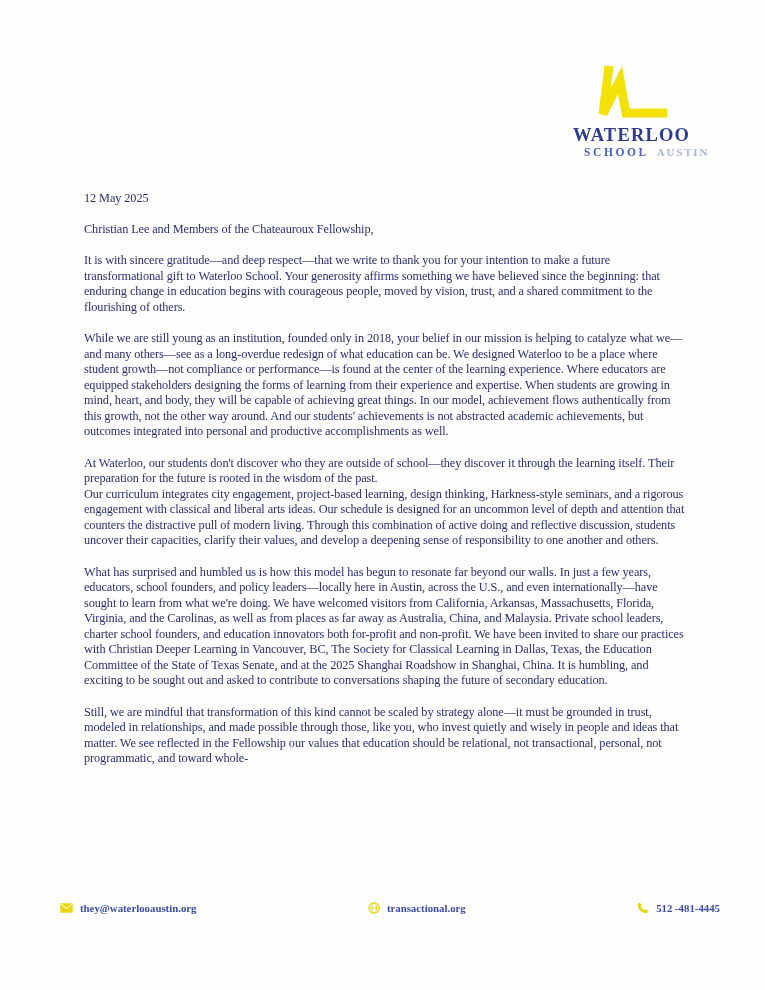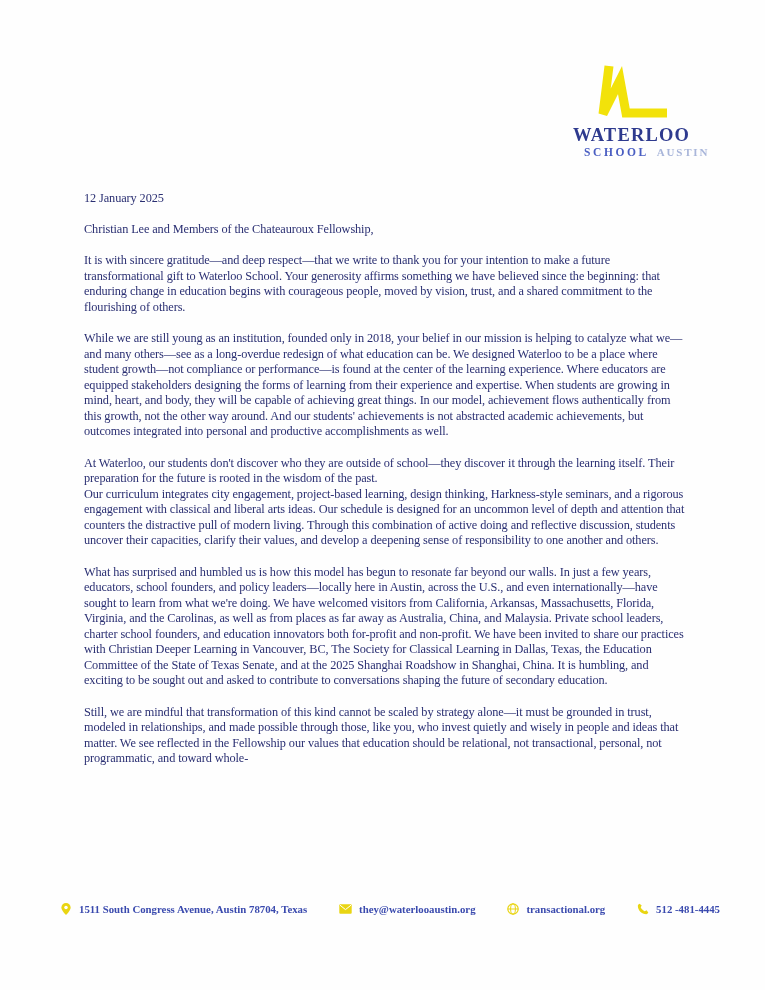--- a/index.html
+++ b/index.html
@@ -48,38 +48,31 @@
       <polyline points="20,4 14,52 31,18 37,51 78,51" fill="none" stroke="#F2E20A" stroke-width="9" stroke-linejoin="miter" stroke-linecap="butt"></polyline>
     </svg>
     <div class="logo-name">WATERLOO</div>
     <div class="logo-sub-row">
       <span class="logo-school">SCHOOL</span>
       <span class="logo-austin">AUSTIN</span>
     </div>
   </div>
 
   <div class="letter">
-    <div class="date">12 January 2025</div>
+    <div class="date">12 May 2025</div>
     <div class="salutation">Christian Lee and Members of the Chateauroux Fellowship,</div>
     <p class="para">It is with sincere gratitude—and deep respect—that we write to thank you for your intention to make a future transformational gift to Waterloo School. Your generosity affirms something we have believed since the beginning: that enduring change in education begins with courageous people, moved by vision, trust, and a shared commitment to the flourishing of others.</p>
     <p class="para">While we are still young as an institution, founded only in 2018, your belief in our mission is helping to catalyze what we—and many others—see as a long-overdue redesign of what education can be. We designed Waterloo to be a place where student growth—not compliance or performance—is found at the center of the learning experience. Where educators are equipped stakeholders designing the forms of learning from their experience and expertise. When students are growing in mind, heart, and body, they will be capable of achieving great things. In our model, achievement flows authentically from this growth, not the other way around. And our students' achievements is not abstracted academic achievements, but outcomes integrated into personal and productive accomplishments as well.</p>
     <p class="para">At Waterloo, our students don't discover who they are outside of school—they discover it through the learning itself. Their preparation for the future is rooted in the wisdom of the past.
 Our curriculum integrates city engagement, project-based learning, design thinking, Harkness-style seminars, and a rigorous engagement with classical and liberal arts ideas. Our schedule is designed for an uncommon level of depth and attention that counters the distractive pull of modern living. Through this combination of active doing and reflective discussion, students uncover their capacities, clarify their values, and develop a deepening sense of responsibility to one another and others.</p>
     <p class="para">What has surprised and humbled us is how this model has begun to resonate far beyond our walls. In just a few years, educators, school founders, and policy leaders—locally here in Austin, across the U.S., and even internationally—have sought to learn from what we're doing. We have welcomed visitors from California, Arkansas, Massachusetts, Florida, Virginia, and the Carolinas, as well as from places as far away as Australia, China, and Malaysia. Private school leaders, charter school founders, and education innovators both for-profit and non-profit. We have been invited to share our practices with Christian Deeper Learning in Vancouver, BC, The Society for Classical Learning in Dallas, Texas, the Education Committee of the State of Texas Senate, and at the 2025 Shanghai Roadshow in Shanghai, China.  It is humbling, and exciting to be sought out and asked to contribute to conversations shaping the future of secondary education.</p>
     <p class="para">Still, we are mindful that transformation of this kind cannot be scaled by strategy alone—it must be grounded in trust, modeled in relationships, and made possible through those, like you, who invest quietly and wisely in people and ideas that matter.  We see reflected in the Fellowship our values that education should be relational, not transactional, personal, not programmatic, and toward whole-</p>
   </div>
 
   <div class="footer">
-    <div class="footer-item">
-      <svg width="12" height="14" viewBox="0 0 13 14" aria-hidden="true">
-        <path d="M6.5,0.5 C3.7,0.5 1.5,2.7 1.5,5.5 C1.5,9 6.5,13.5 6.5,13.5 C6.5,13.5 11.5,9 11.5,5.5 C11.5,2.7 9.3,0.5 6.5,0.5 Z" fill="#E9D512"></path>
-        <circle cx="6.5" cy="5.3" r="1.9" fill="#ffffff"></circle>
-      </svg>
-      <span>1511 South Congress Avenue, Austin 78704, Texas</span>
-    </div>
     <div class="footer-item">
       <svg width="13" height="10" viewBox="0 0 13 10" aria-hidden="true">
         <rect x="0.3" y="0.3" width="12.4" height="9.4" rx="1" fill="#E9D512"></rect>
         <polyline points="0.8,1 6.5,5.6 12.2,1" fill="none" stroke="#ffffff" stroke-width="1"></polyline>
       </svg>
       <span>they@waterlooaustin.org</span>
     </div>
     <div class="footer-item">
       <svg width="12" height="12" viewBox="0 0 12 12" aria-hidden="true">
         <circle cx="6" cy="6" r="5.2" fill="none" stroke="#E9D512" stroke-width="1.2"></circle>

